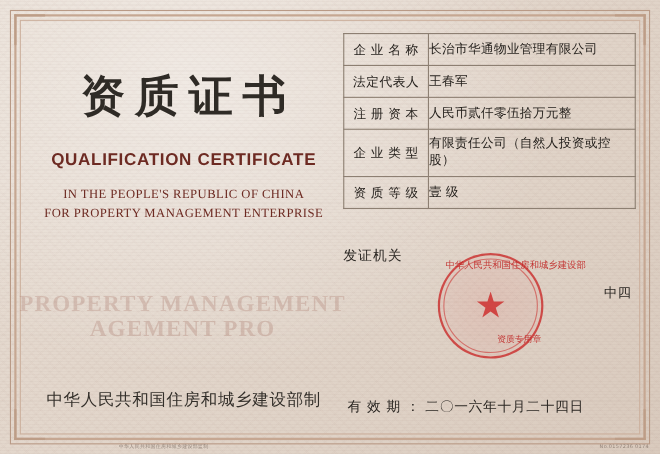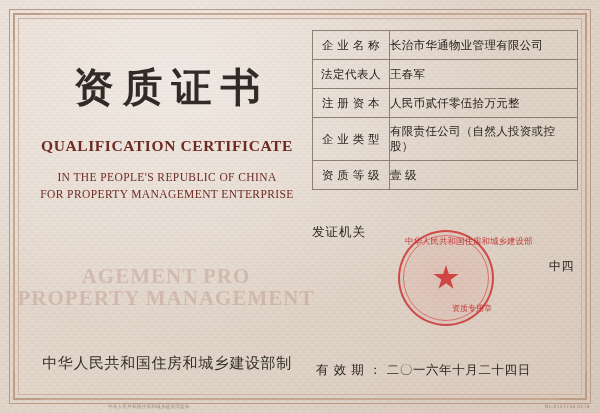--- a/index.html
+++ b/index.html
@@ -111,21 +111,21 @@
     font-family: "DejaVu Sans", sans-serif;
     font-weight: bold;
     font-size: 40px;
     letter-spacing: 9px;
     color: #2f2b26;
     white-space: nowrap;
     text-indent: 9px;
   }
   .left .en-title {
     margin-top: 22px;
-    font-family: Liberation Serif, serif;
+    font-family: Liberation Sans, sans-serif;
     font-weight: bold;
     font-size: 15.5px;
     letter-spacing: 0.6px;
     color: #6d2a22;
     white-space: nowrap;
   }
   .left .en-sub {
     margin-top: 14px;
     font-family: "Liberation Serif", serif;
     font-size: 11.5px;
@@ -158,21 +158,21 @@
   
   .right {
     position: relative;
     flex: 1 1 auto;
     padding: 8px 0 0 0;
   }
   table.info {
     width: 100%;
     border-collapse: collapse;
     table-layout: fixed;
-    font-family: Liberation Serif, serif;
+    font-family: Liberation Sans, sans-serif;
   }
   table.info td {
     border: 1px solid #8d7f72;
     padding: 0;
     vertical-align: middle;
     color: #26221e;
   }
   td.label {
     width: 76px;
     text-align: center;
@@ -300,22 +300,22 @@
   <div class="frame-inner2"></div>
   <div class="corner tl"></div>
   <div class="corner tr"></div>
   <div class="corner bl"></div>
   <div class="corner br"></div>
 
   <div class="content">
 
     <div class="left">
       <div class="watermark">
+        <div>PROPERTY MANAGEMENT</div>
         <div>AGEMENT PRO</div>
-        <div>PROPERTY MANAGEMENT</div>
       </div>
       <div class="big-title">资质证书</div>
       <div class="en-title">QUALIFICATION CERTIFICATE</div>
       <div class="en-sub">
         <div>IN THE PEOPLE'S REPUBLIC OF CHINA</div>
         <div>FOR PROPERTY MANAGEMENT ENTERPRISE</div>
       </div>
       <div class="issuer">中华人民共和国住房和城乡建设部制</div>
     </div>
 

